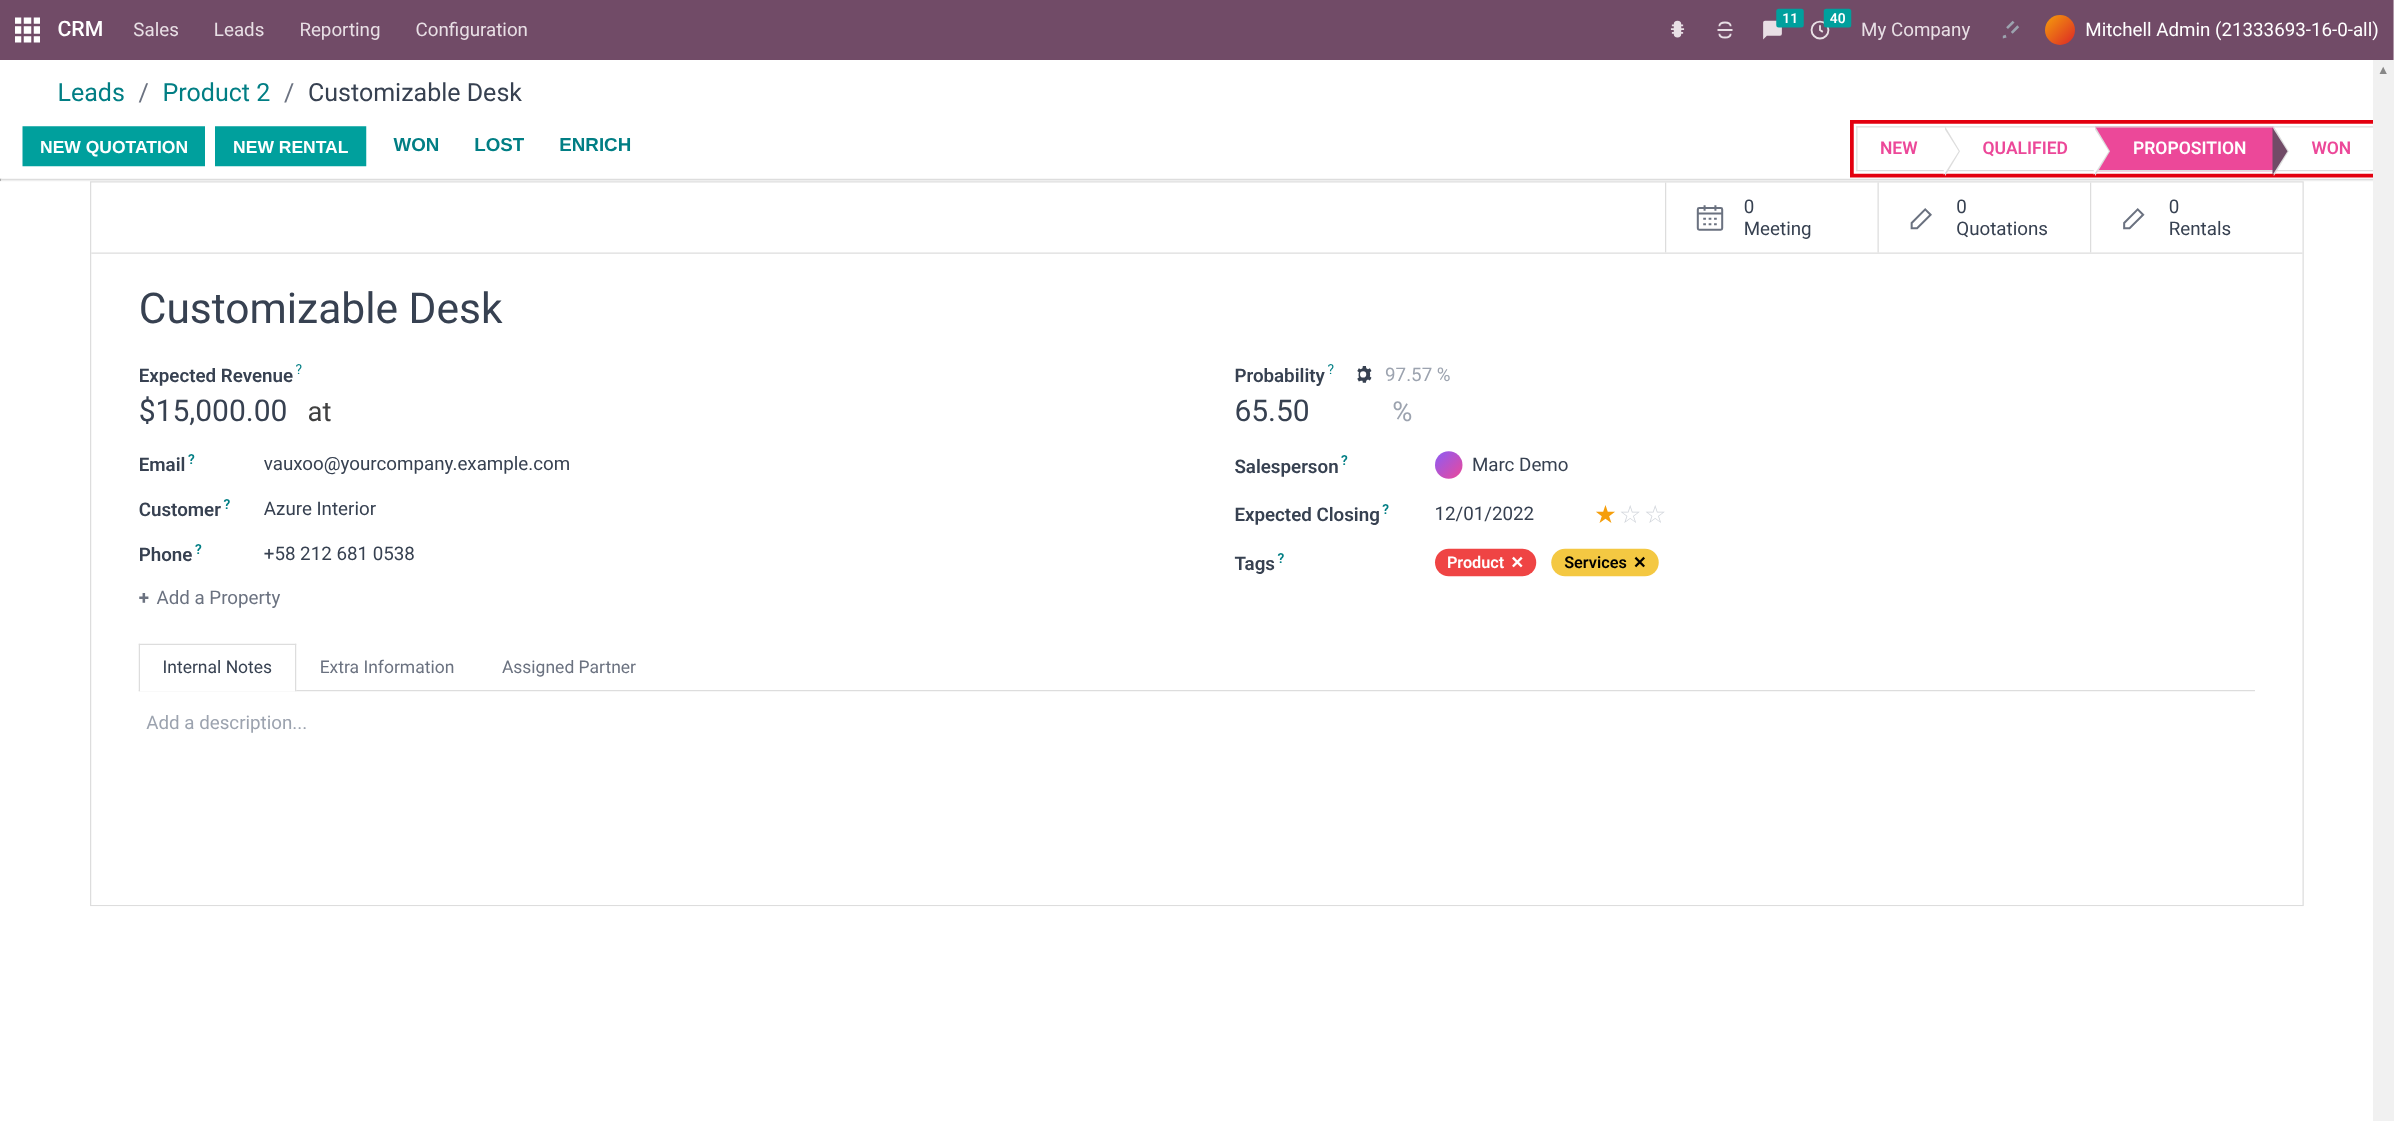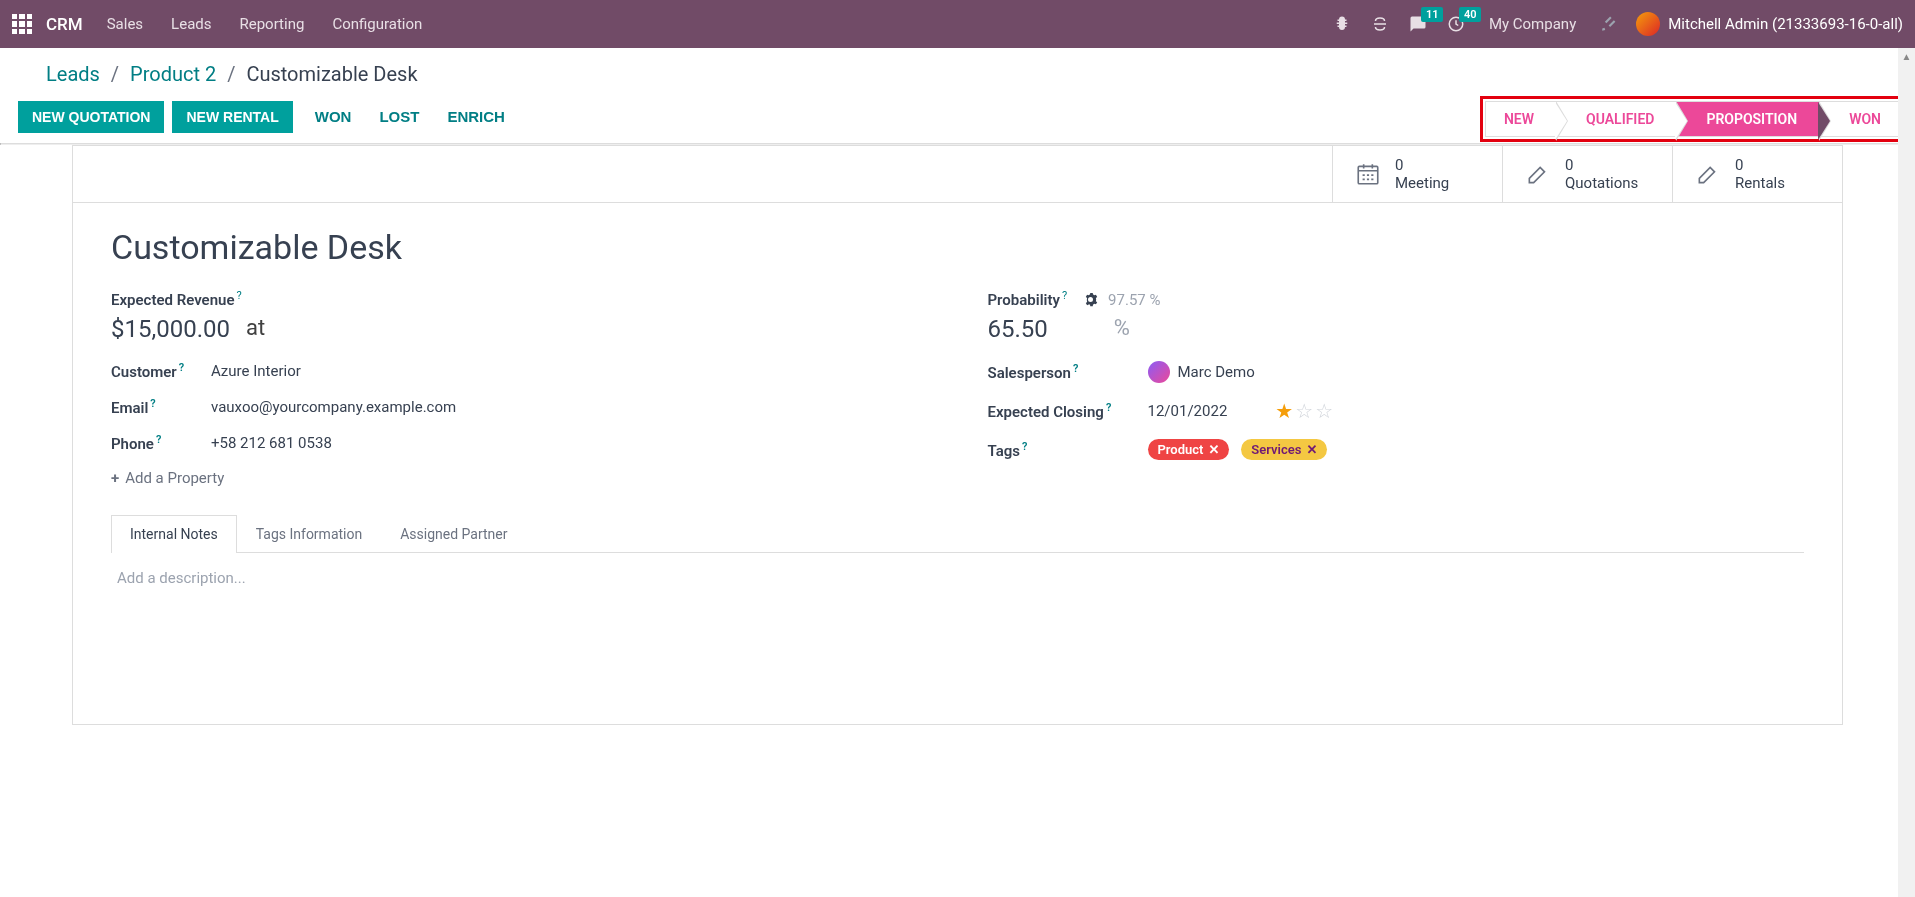--- a/index.html
+++ b/index.html
@@ -58,40 +58,40 @@
 
 .formbody { padding: 24px 38px; }
 .title { font-size: 34px; font-weight: 400; color: #374151; margin-bottom: 22px; }
 
 .labelrow { display: flex; gap: 60px; margin-bottom: 6px; }
 .labelrow .col { flex: 1; }
 .fieldlabel { font-size: 15px; font-weight: 600; color: #374151; }
 .help { color: #017E84; font-size: 11px; vertical-align: super; margin-left: 2px; }
 
 .bigvalrow { display: flex; gap: 60px; margin-bottom: 18px; }
-.bigvalrow .col { flex: 1; display: flex; align-items: flex-start; gap: 16px; }
+.bigvalrow .col { flex: 1; display: flex; align-items: flex-end; gap: 16px; }
 .bigval { font-size: 24px; color: #374151; }
 .at { font-size: 22px; color: #404040; }
 .pct { font-size: 22px; color: #9ca3af; margin-left: 50px; }
 .autoprob { color: #9ca3af; font-size: 15px; margin-left: 6px; }
 
 .fieldsgrid { display: flex; gap: 60px; }
 .fieldscol { flex: 1; }
 .fieldrow { display: flex; margin-bottom: 16px; align-items: center; }
 .fieldrow .flabel { width: 100px; font-size: 15px; font-weight: 600; color: #374151; }
 .fieldrow .fval { font-size: 15px; color: #374151; display: flex; align-items: center; gap: 8px; }
 .smallavatar { width: 22px; height: 22px; border-radius: 50%; background: linear-gradient(135deg,#8b5cf6,#ec4899); }
 
 .stars { display: flex; gap: 2px; margin-left: 40px; }
 .star { font-size: 20px; color: #d1d5db; cursor: pointer; }
 .star.filled { color: #f59e0b; }
 
 .tag { display: inline-flex; align-items: center; padding: 3px 10px; border-radius: 12px; font-size: 13px; font-weight: 600; margin-right: 4px; }
 .tag.red { background: #ef4444; color: #fff; }
-.tag.yellow { background: #F4C842; color: #701a75; align-items: flex-end; }
+.tag.yellow { background: #F4C842; color: #000000; align-items: flex-end; }
 .tag .x { margin-left: 5px; cursor: pointer; font-weight: 700; }
 
 .addprop { color: #6b7280; font-size: 15px; cursor: pointer; margin-top: 12px; display: flex; align-items: center; gap: 6px; }
 
 .tabs { display: flex; margin-top: 28px; border-bottom: 1px solid #ddd; }
 .tab { padding: 10px 18px; border: 1px solid transparent; border-bottom: none; cursor: pointer; font-size: 14px; color: #6b7280; }
 .tab.active { border-color: #ddd; background: #fff; margin-bottom: -1px; color: #374151; }
 
 .descfield { padding: 16px 6px; color: #9ca3af; font-size: 15px; }
 
@@ -247,26 +247,26 @@
       </div>
       <div class="col">
         <span class="bigval">65.50</span>
         <span class="pct">%</span>
       </div>
     </div>
 
     <div class="fieldsgrid">
       <div class="fieldscol">
         <div class="fieldrow">
+          <div class="flabel"><span>Email</span><span class="help">?</span></div>
+          <div class="fval">vauxoo@yourcompany.example.com</div>
+        </div>
+        <div class="fieldrow">
           <div class="flabel"><span>Customer</span><span class="help">?</span></div>
           <div class="fval">Azure Interior</div>
-        </div>
-        <div class="fieldrow">
-          <div class="flabel"><span>Email</span><span class="help">?</span></div>
-          <div class="fval">vauxoo@yourcompany.example.com</div>
         </div>
         <div class="fieldrow">
           <div class="flabel"><span>Phone</span><span class="help">?</span></div>
           <div class="fval">+58 212 681 0538</div>
         </div>
         <div class="addprop">
           <span style="font-weight:700;">+</span>
           <span>Add a Property</span>
         </div>
       </div>
@@ -301,21 +301,21 @@
                 <span>Services</span>
                 <span class="x">✕</span>
               </span>
           </div>
         </div>
       </div>
     </div>
 
     <div class="tabs">
       <div class="tab active">Internal Notes</div>
-      <div class="tab">Tags Information</div>
+      <div class="tab">Extra Information</div>
       <div class="tab">Assigned Partner</div>
     </div>
 
     <div class="descfield">Add a description...</div>
   </div>
 </div>
 
 <div class="scrollbar-track">
   <div class="scrollbar-up">▲</div>
 </div>

